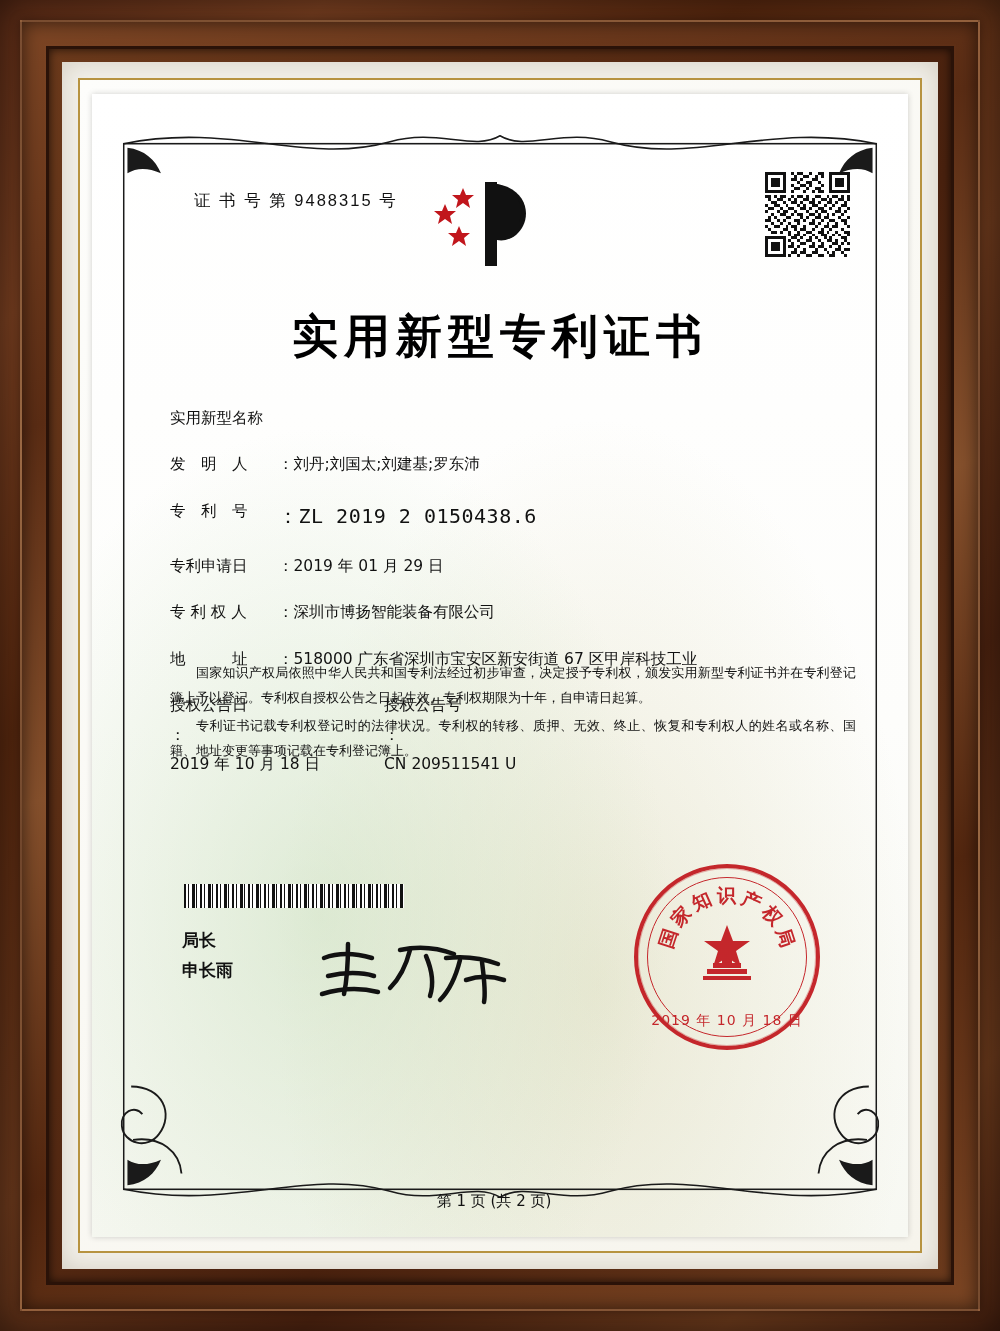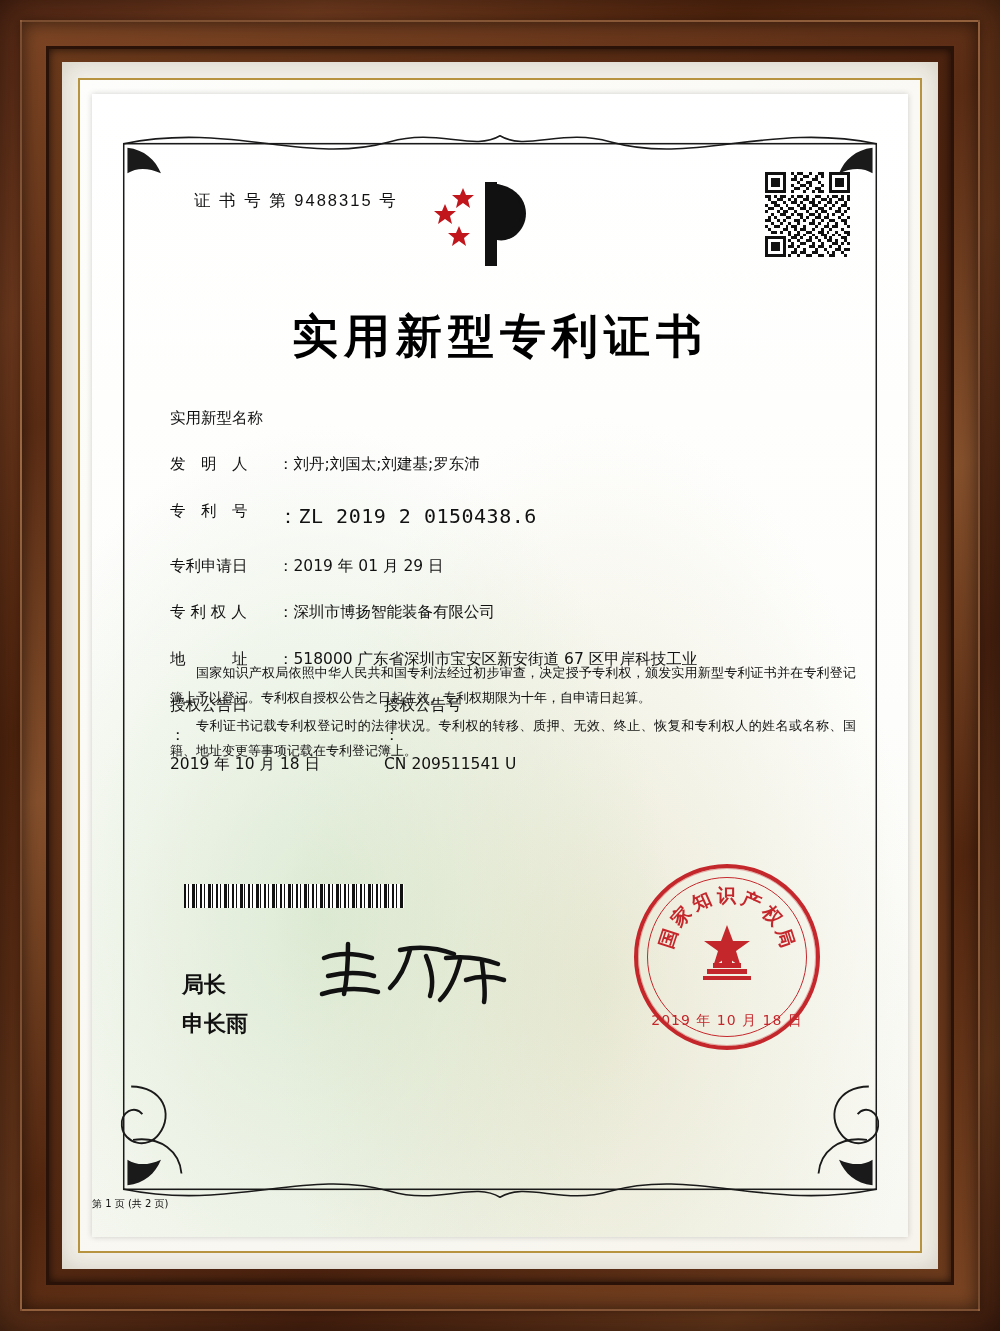--- a/index.html
+++ b/index.html
@@ -129,30 +129,30 @@
     font-family:"DejaVu Sans", sans-serif;
     transform-origin:0 0;
   }
   .seal-date{
     position:absolute;left:0;right:0;bottom:16px;text-align:center;
     font-size:14px;color:#c1161c;letter-spacing:1px;
     font-family:"DejaVu Sans", sans-serif;
   }
   
   .sig-label{
-    position:absolute;left:90px;top:872px;
-    font-size:22px;color:#111;line-height:1.75;font-weight:bold;
+    position:absolute;left:90px;top:832px;
+    font-size:17px;color:#111;line-height:1.75;font-weight:bold;
     font-family:"DejaVu Sans", sans-serif;
   }
   .sig-hand{
     position:absolute;left:222px;top:842px;width:200px;height:70px;
   }
   .page-no{
-    position:absolute;left:0;right:12px;bottom:26px;text-align:left;
-    font-size:10px;color:#111;
+    position:absolute;left:0;right:12px;bottom:26px;text-align:center;
+    font-size:15px;color:#111;
     font-family:"DejaVu Sans", sans-serif;
   }
 </style>
 </head>
 <body>
 
 <div class="frame-outer">
   <div class="frame-bevel"></div>
   <div class="frame-inner-line"></div>
   <div class="mat"></div>

